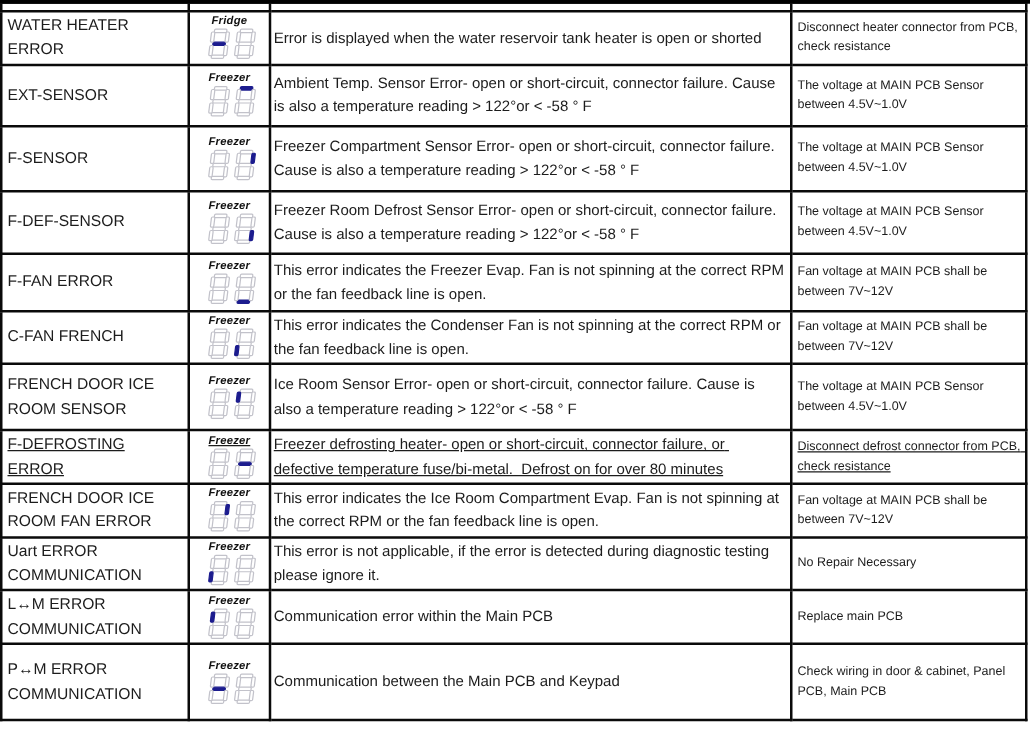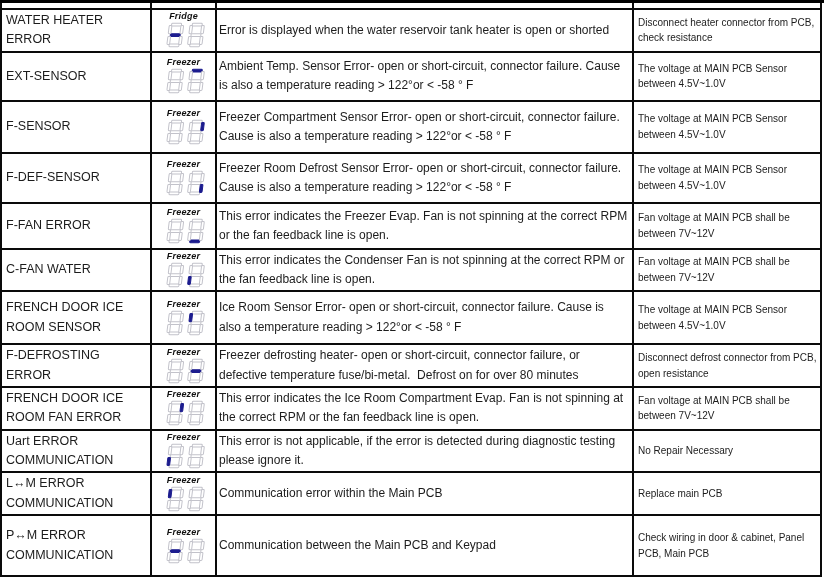--- a/index.html
+++ b/index.html
@@ -170,21 +170,21 @@
                   <rect x="23" y="14.5" width="3" height="9" rx="1" fill="#ffffff" stroke="#c2c2ca" stroke-width="1.1"></rect>
                   <rect x="36" y="14.5" width="3" height="9" rx="1" fill="#ffffff" stroke="#c2c2ca" stroke-width="1.1"></rect>
                 </g>
               </svg></div>
     </td>
     <td class="c-desc">This error indicates the Freezer Evap. Fan is not spinning at the correct RPM or the fan feedback line is open.</td>
     <td class="c-remedy">Fan voltage at MAIN PCB shall be between 7V~12V</td>
   </tr>
         <tr style="height: 41px;">
     <td class="c-error">
-      <span>C-FAN WATER</span>
+      <span>C-FAN FRENCH</span>
     </td>
     <td class="c-display">
       <div class="disp-label">Freezer</div>
       <div class="disp-digits"><svg width="47" height="27" viewBox="0 0 52 30">
                 <g transform="translate(6,1.5) skewX(-7)">
                   <rect x="2.5" y="0" width="11" height="3" rx="1" fill="#ffffff" stroke="#c2c2ca" stroke-width="1.1"></rect>
                   <rect x="2.5" y="11.5" width="11" height="3" rx="1" fill="#ffffff" stroke="#c2c2ca" stroke-width="1.1"></rect>
                   <rect x="2.5" y="23" width="11" height="3" rx="1" fill="#ffffff" stroke="#c2c2ca" stroke-width="1.1"></rect>
                   <rect x="0" y="2.5" width="3" height="9" rx="1" fill="#ffffff" stroke="#c2c2ca" stroke-width="1.1"></rect>
                   <rect x="13" y="2.5" width="3" height="9" rx="1" fill="#ffffff" stroke="#c2c2ca" stroke-width="1.1"></rect>
@@ -224,21 +224,21 @@
                   <rect x="23" y="2.5" width="3" height="9" rx="1" fill="#1c1c8e" stroke="#1c1c8e" stroke-width="1.1"></rect>
                   <rect x="36" y="2.5" width="3" height="9" rx="1" fill="#ffffff" stroke="#c2c2ca" stroke-width="1.1"></rect>
                   <rect x="23" y="14.5" width="3" height="9" rx="1" fill="#ffffff" stroke="#c2c2ca" stroke-width="1.1"></rect>
                   <rect x="36" y="14.5" width="3" height="9" rx="1" fill="#ffffff" stroke="#c2c2ca" stroke-width="1.1"></rect>
                 </g>
               </svg></div>
     </td>
     <td class="c-desc">Ice Room Sensor Error- open or short-circuit, connector failure. Cause is also a temperature reading &gt; 122°or &lt; -58 ° F</td>
     <td class="c-remedy">The voltage at MAIN PCB Sensor between 4.5V~1.0V</td>
   </tr>
-        <tr style="height: 40px;">
+        <tr style="height: 40px; text-decoration: underline;">
     <td class="c-error">
       <span>F-DEFROSTING ERROR</span>
     </td>
     <td class="c-display">
       <div class="disp-label">Freezer</div>
       <div class="disp-digits"><svg width="47" height="27" viewBox="0 0 52 30">
                 <g transform="translate(6,1.5) skewX(-7)">
                   <rect x="2.5" y="0" width="11" height="3" rx="1" fill="#ffffff" stroke="#c2c2ca" stroke-width="1.1"></rect>
                   <rect x="2.5" y="11.5" width="11" height="3" rx="1" fill="#ffffff" stroke="#c2c2ca" stroke-width="1.1"></rect>
                   <rect x="2.5" y="23" width="11" height="3" rx="1" fill="#ffffff" stroke="#c2c2ca" stroke-width="1.1"></rect>
@@ -250,21 +250,21 @@
                   <rect x="25.5" y="11.5" width="11" height="3" rx="1" fill="#1c1c8e" stroke="#1c1c8e" stroke-width="1.1"></rect>
                   <rect x="25.5" y="23" width="11" height="3" rx="1" fill="#ffffff" stroke="#c2c2ca" stroke-width="1.1"></rect>
                   <rect x="23" y="2.5" width="3" height="9" rx="1" fill="#ffffff" stroke="#c2c2ca" stroke-width="1.1"></rect>
                   <rect x="36" y="2.5" width="3" height="9" rx="1" fill="#ffffff" stroke="#c2c2ca" stroke-width="1.1"></rect>
                   <rect x="23" y="14.5" width="3" height="9" rx="1" fill="#ffffff" stroke="#c2c2ca" stroke-width="1.1"></rect>
                   <rect x="36" y="14.5" width="3" height="9" rx="1" fill="#ffffff" stroke="#c2c2ca" stroke-width="1.1"></rect>
                 </g>
               </svg></div>
     </td>
     <td class="c-desc">Freezer defrosting heater- open or short-circuit, connector failure, or defective temperature fuse/bi-metal.  Defrost on for over 80 minutes</td>
-    <td class="c-remedy">Disconnect defrost connector from PCB,  open resistance</td>
+    <td class="c-remedy">Disconnect defrost connector from PCB,  check resistance</td>
   </tr>
         <tr style="height: 28px;">
     <td class="c-error">
       <span>FRENCH DOOR ICE ROOM FAN ERROR</span>
     </td>
     <td class="c-display">
       <div class="disp-label">Freezer</div>
       <div class="disp-digits"><svg width="47" height="27" viewBox="0 0 52 30">
                 <g transform="translate(6,1.5) skewX(-7)">
                   <rect x="2.5" y="0" width="11" height="3" rx="1" fill="#ffffff" stroke="#c2c2ca" stroke-width="1.1"></rect>

